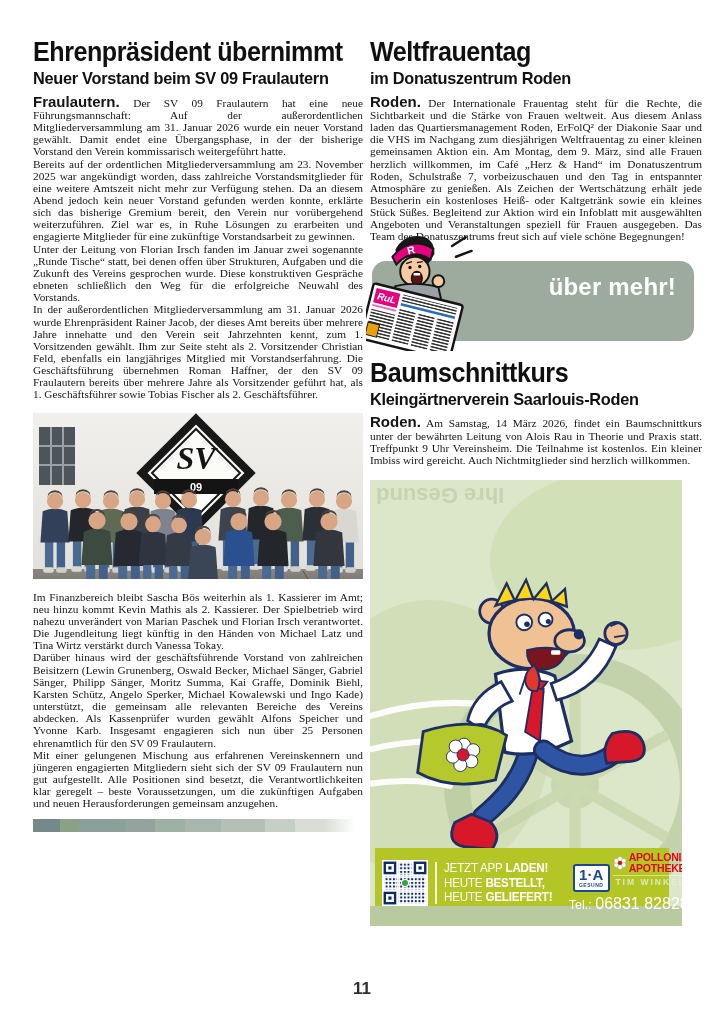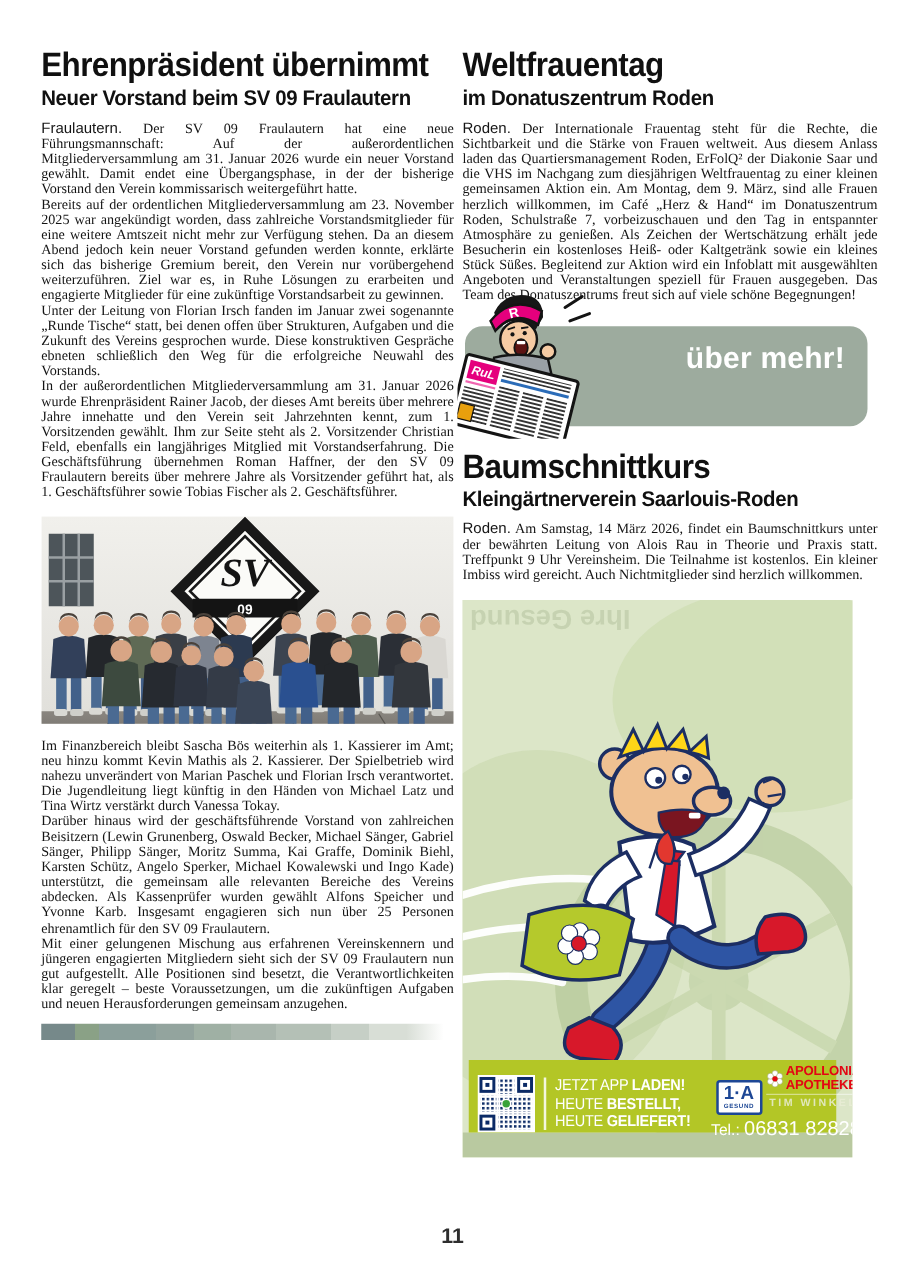--- a/index.html
+++ b/index.html
@@ -11,21 +11,21 @@
   body{width:724px;height:1024px;position:relative;background:#fff;overflow:hidden;
        font-family:"Liberation Serif",serif;color:var(--ink);}
   .col{position:absolute;top:38px;}
   .col-left{left:33px;width:330px;}
   .col-right{left:370px;width:332px;}
   .h1{font-family:"Liberation Sans",sans-serif;font-weight:800;font-size:27px;line-height:1.05;
       letter-spacing:-.5px;color:#101010;transform:scaleX(.93);transform-origin:left;white-space:nowrap;}
   .h2{font-family:"Liberation Sans",sans-serif;font-weight:700;font-size:17px;line-height:1.2;
       letter-spacing:-.3px;color:#101010;transform:scaleX(.96);transform-origin:left;white-space:nowrap;margin:3px 0 6px;}
   .body p{font-size:11.3px;line-height:12.15px;text-align:justify;color:#141414;}
-  .lead{font-family:"Liberation Sans",sans-serif;font-weight:400;font-size:12px;margin-top:32px;}
+  .lead{font-family:"Liberation Sans",sans-serif;font-weight:700;font-size:15px;margin-top:32px;}
   .photo{width:330px;height:166px;margin:12px 0;overflow:hidden;}
   .photo svg{display:block;}
   .strip{height:13px;margin-top:10px;width:326px;
     background:linear-gradient(to right,#76898a 0 27px,#8aa186 27px 46px,#8b9f9b 46px 92px,
       #93a49e 92px 122px,#9fb0a4 122px 152px,#a9b6ad 152px 188px,#b4c0b6 188px 232px,
       #c6cfc6 232px 262px,#d8ded6 262px 292px,#ffffff 322px);}
   .pageno{position:absolute;left:0;right:0;top:979px;text-align:center;
     font-family:"Liberation Sans",sans-serif;font-weight:800;font-size:17px;color:#2e2e2e;}
   
   .banner-wrap{position:relative;height:104px;margin-top:2px;}

